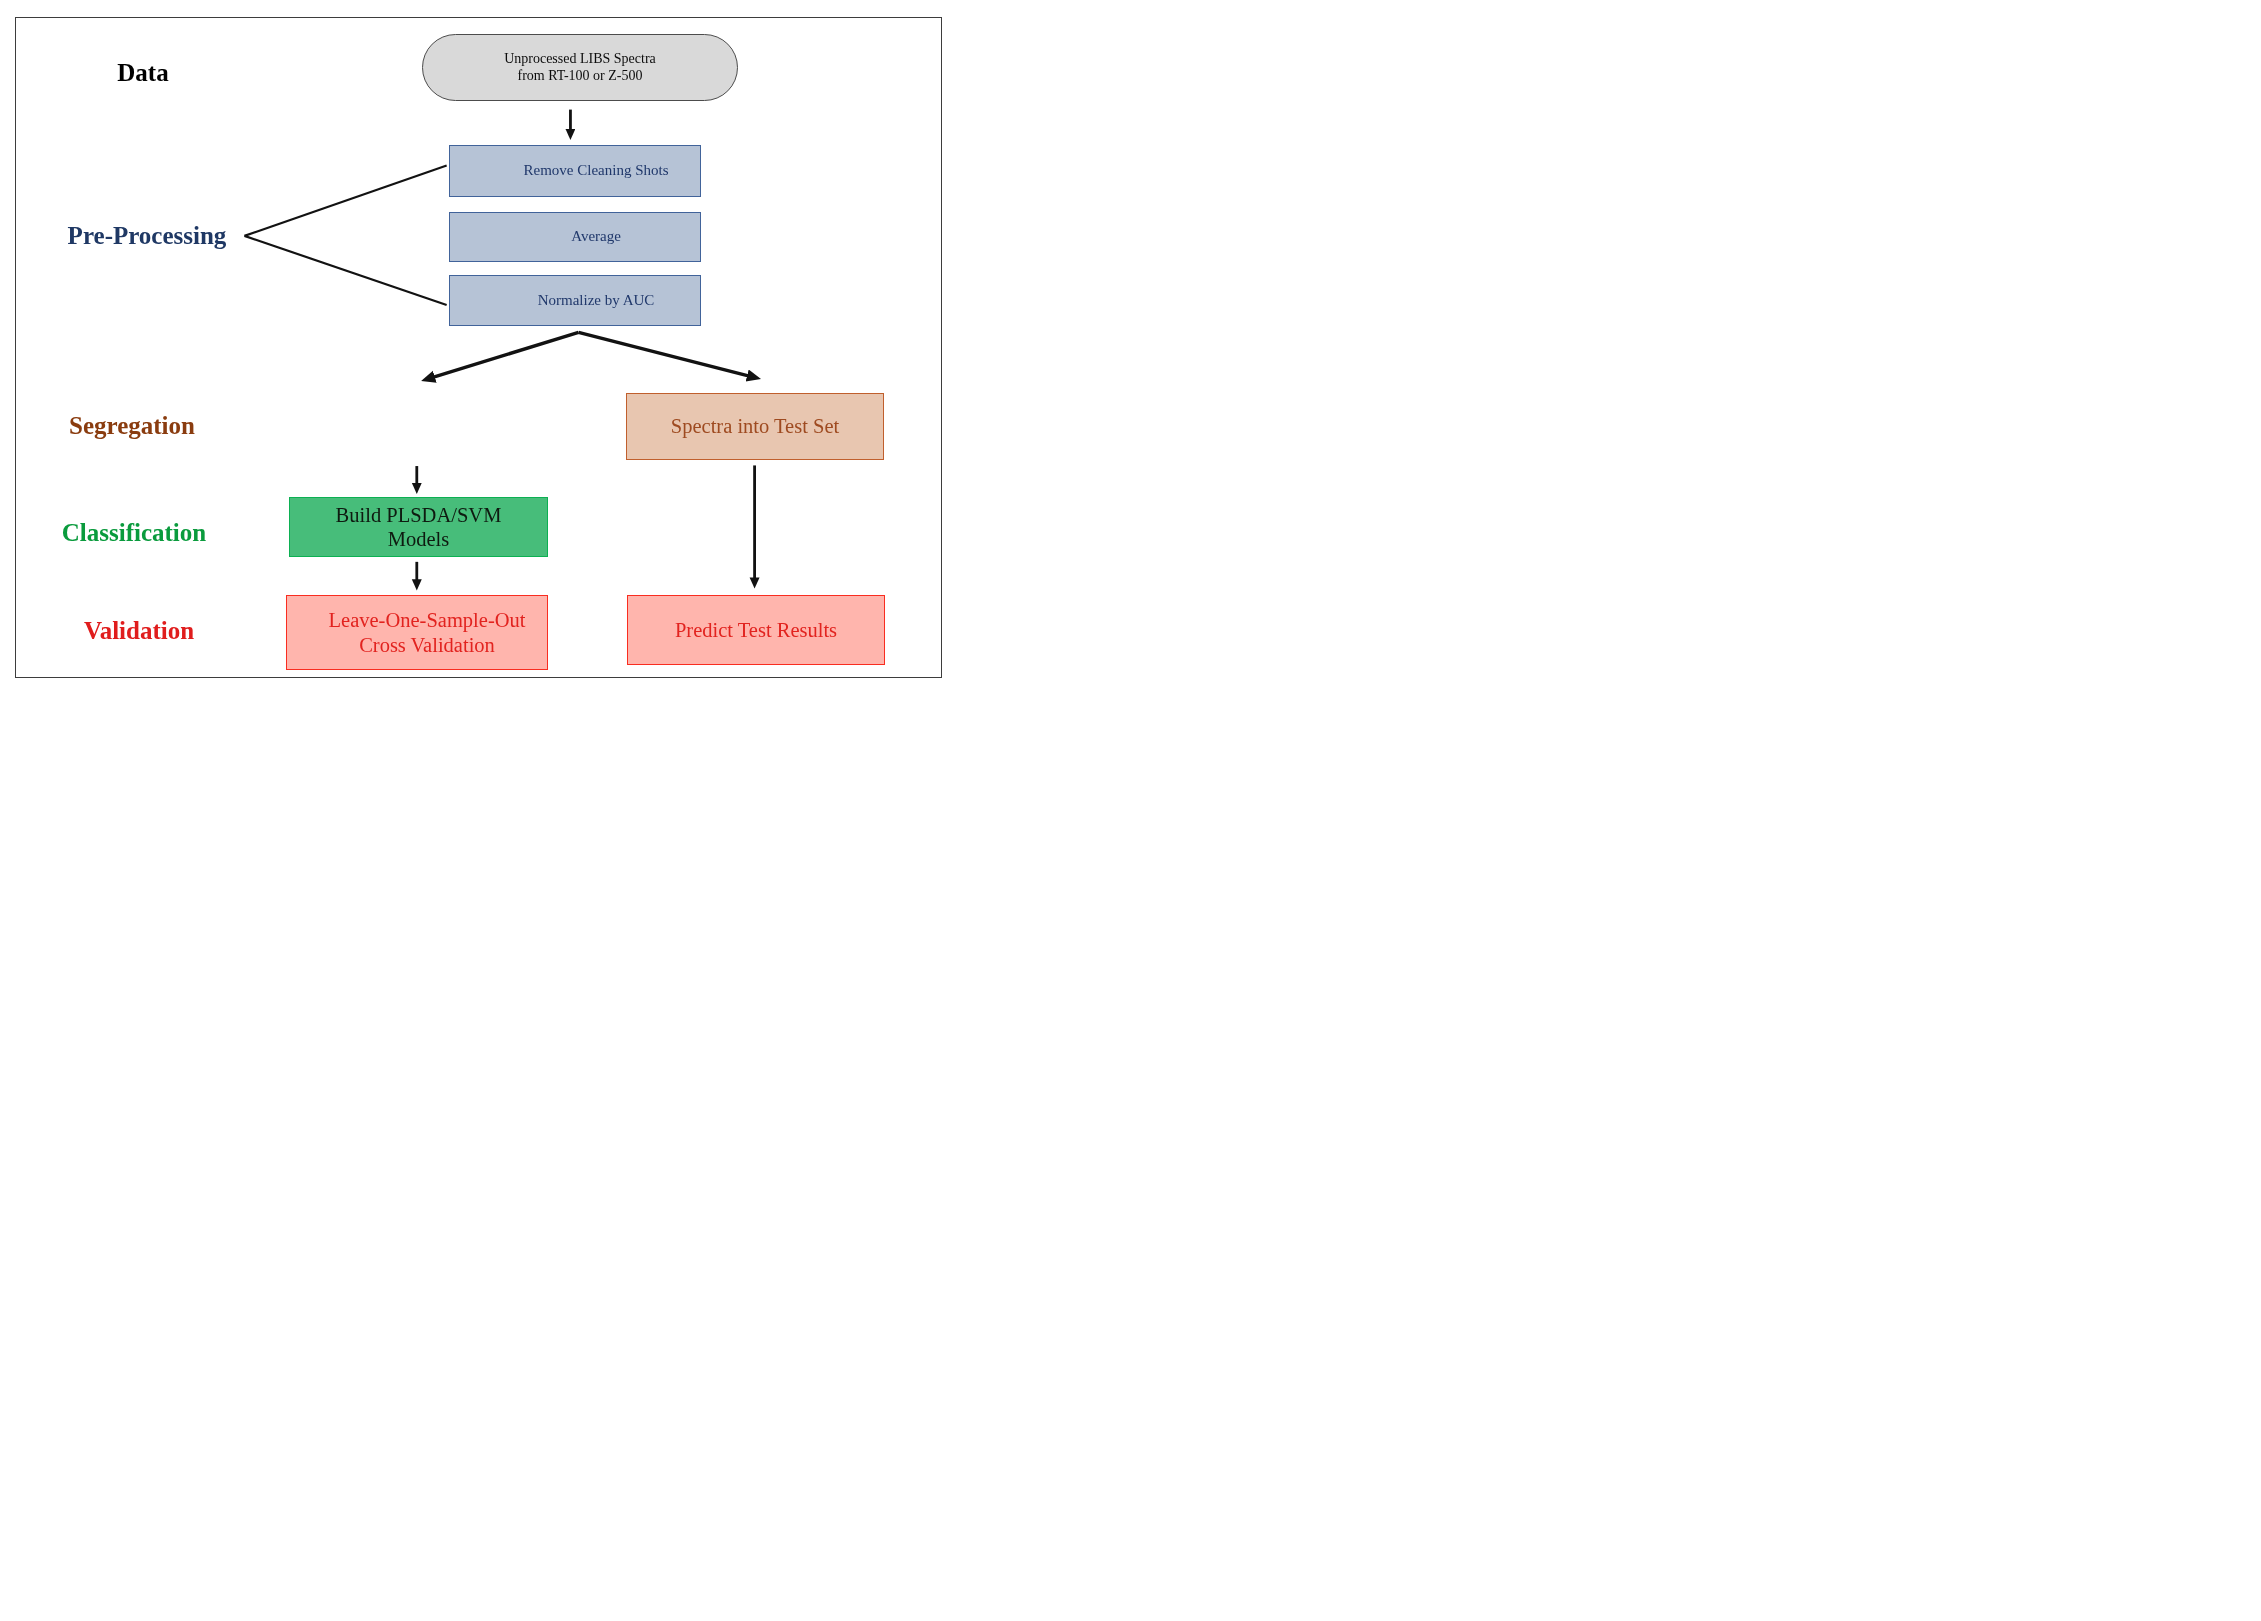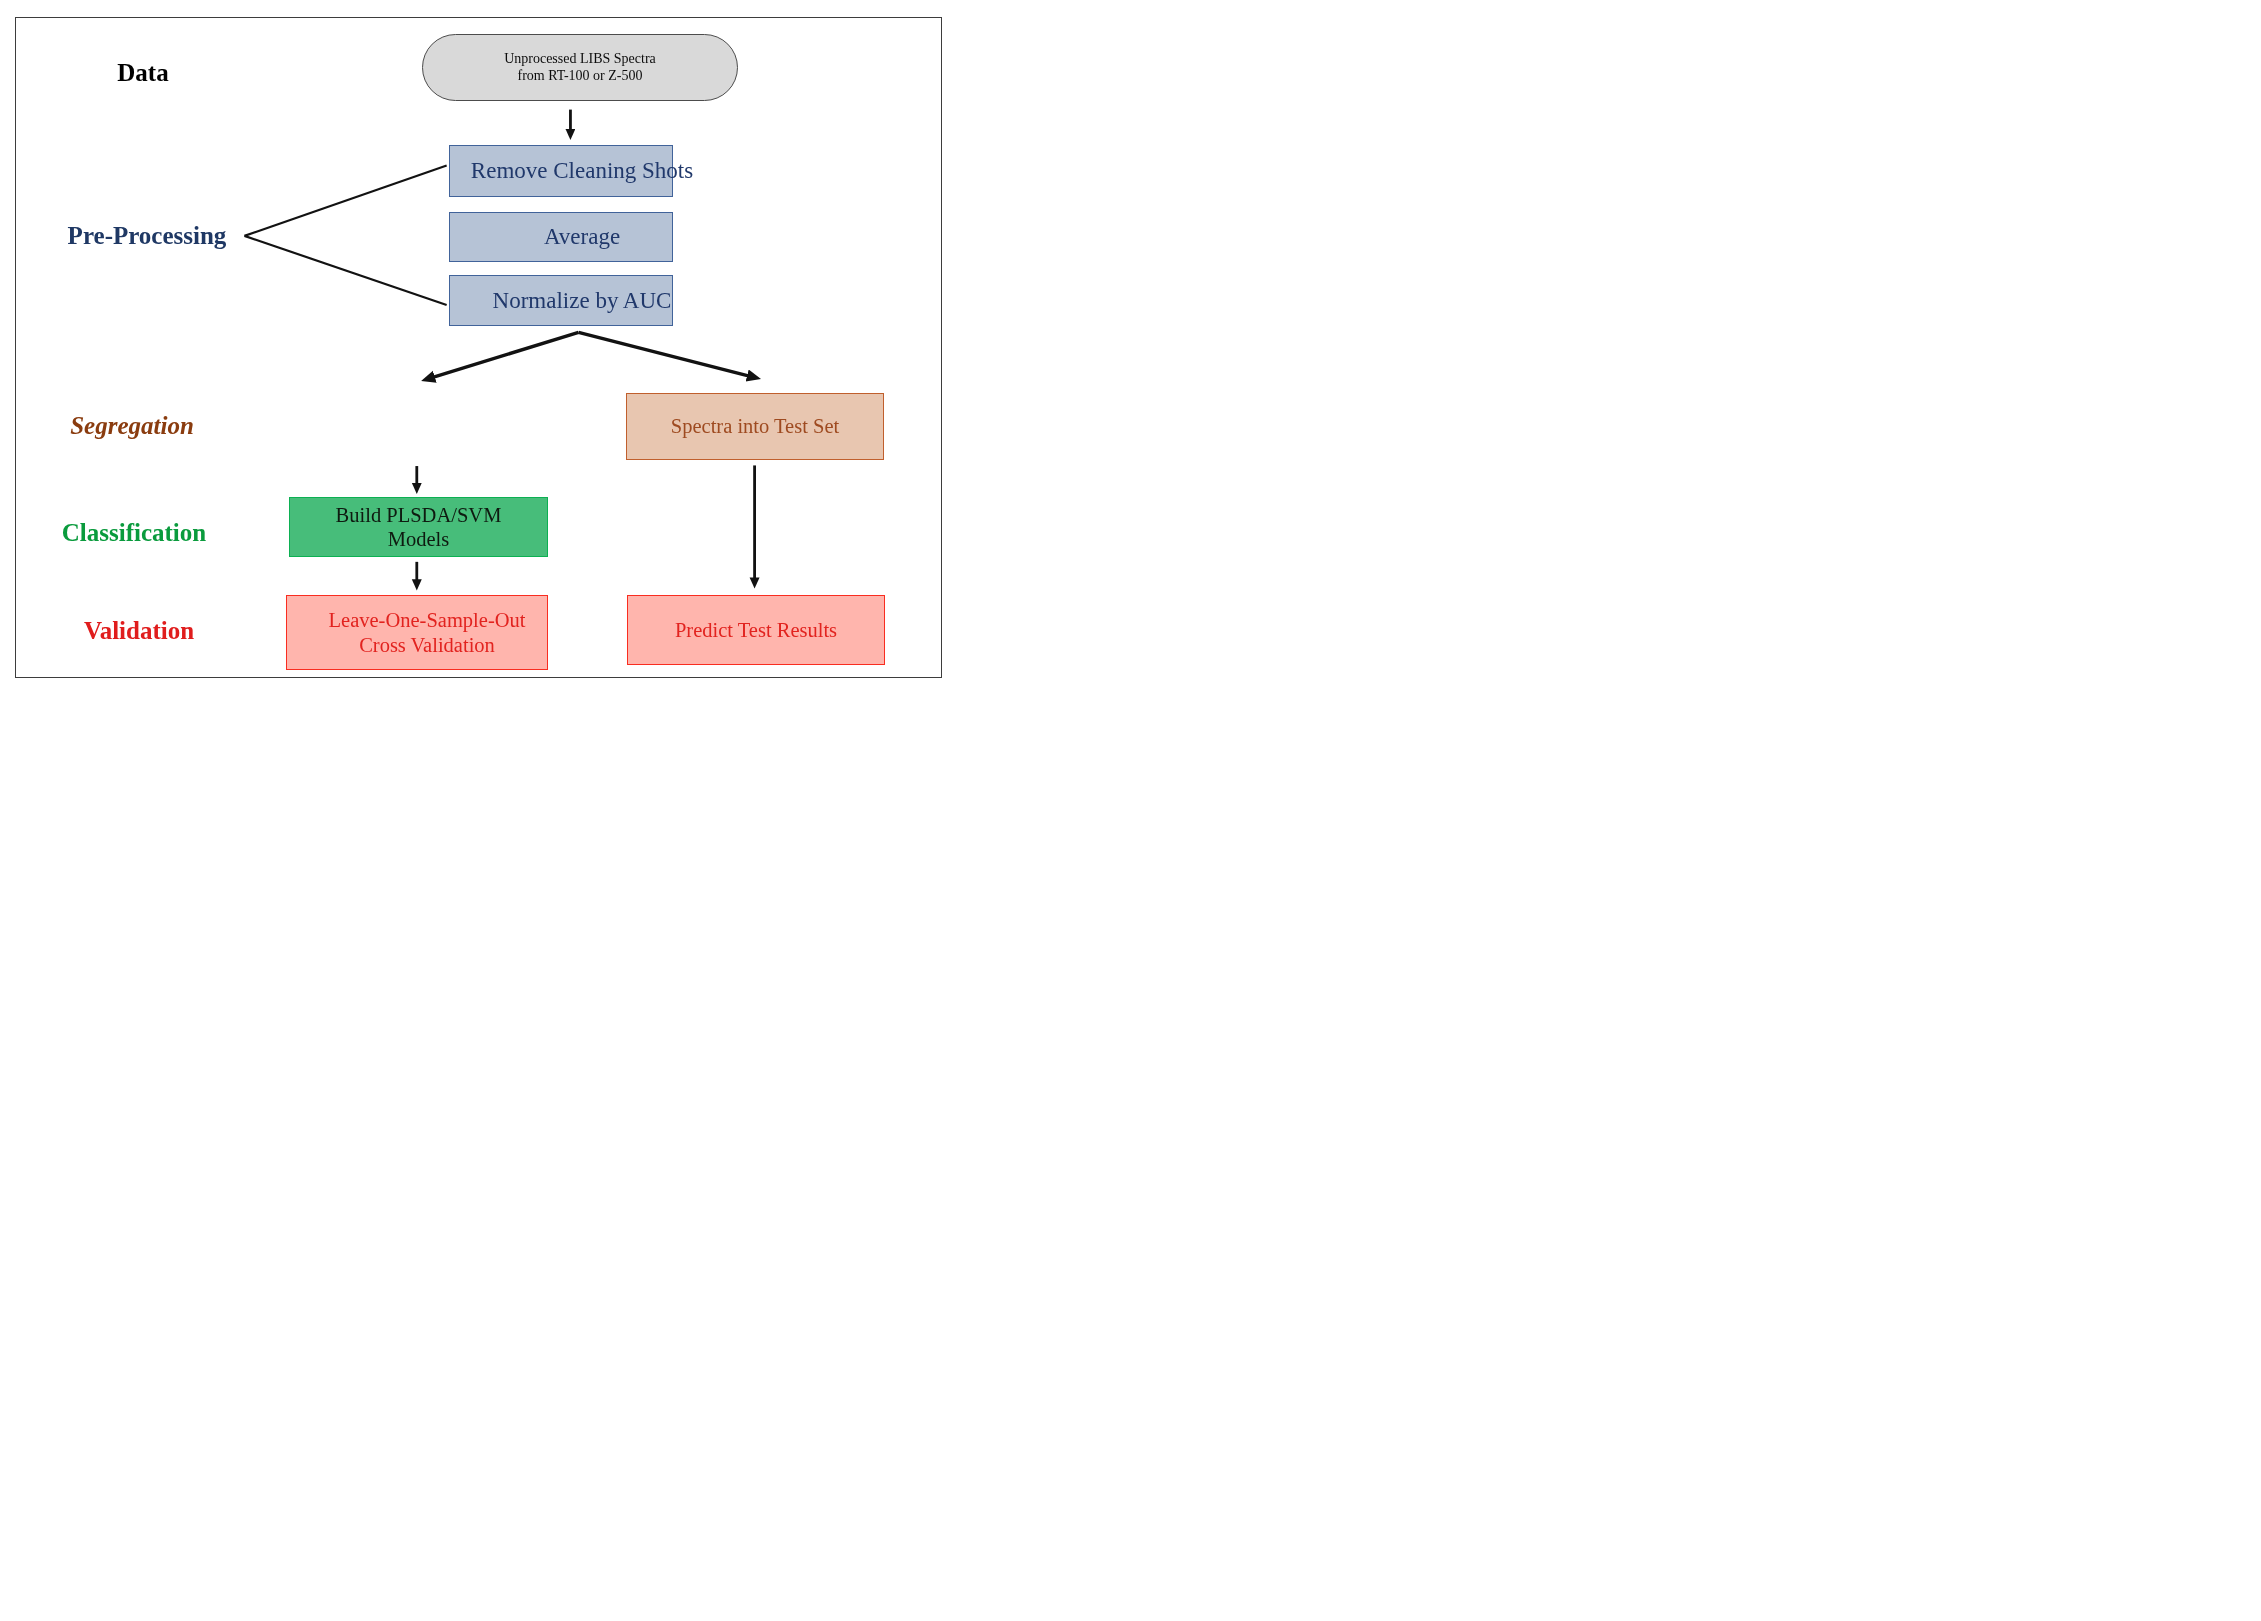--- a/index.html
+++ b/index.html
@@ -29,23 +29,23 @@
     display:flex; flex-direction:column; align-items:center; justify-content:center;
     text-align:center; line-height:1.18;
   }
   .node span{display:block; white-space:nowrap;}
   .oval{
     left:422px; top:34px; width:316px; height:67px;
     background:var(--oval-fill); border:1.9px solid var(--oval-border);
     border-radius:34px; color:var(--oval-text); font-size:14px;
   }
   .blue{
-    left:449px; width:224px;
+    left:449px; width:252px;
     background:var(--blue-fill); border:1.9px solid var(--blue-border);
-    color:var(--blue-text); font-size:23px;padding-left:42px;
+    color:var(--blue-text); font-size:15px;padding-left:42px;
   }
   .blue.remove{top:145px; height:52px;}
   .blue.average{top:212px; height:50px;}
   .blue.normalize{top:275px; height:51px;}
   .tan{
     background:var(--tan-fill); border:1.9px solid var(--tan-border);
     color:var(--tan-text); font-size:20.5px;
   }
   .tan.trainval{left:272px; top:396px; width:289px; height:66px;}
   .tan.testset{left:626px; top:393px; width:258px; height:67px;}
@@ -59,21 +59,21 @@
     color:var(--pink-text); font-size:20.5px;
   }
   .pink.loocv{left:286px; top:595px; width:262px; height:75px;padding-left:20px;}
   .pink.predict{left:627px; top:595px; width:258px; height:70px;}
   .stage-label{
     position:absolute; z-index:2; font-weight:bold; font-size:25px;
     transform:translate(-50%,-50%); white-space:nowrap;
   }
   .stage-data{left:143px; top:73px; color:var(--label-data);}
   .stage-pre{left:147px; top:236px; color:var(--label-pre);}
-  .stage-seg{left:132px; top:426px; color:var(--label-seg);font-style:italic;}
+  .stage-seg{left:132px; top:426px; color:var(--label-seg);}
   .stage-class{left:134px; top:533px; color:var(--label-class);}
   .stage-val{left:139px; top:631px; color:var(--label-val);}
 </style>
 </head>
 <body>
 
 <div class="canvas">
 
   <div class="frame"></div>
 

